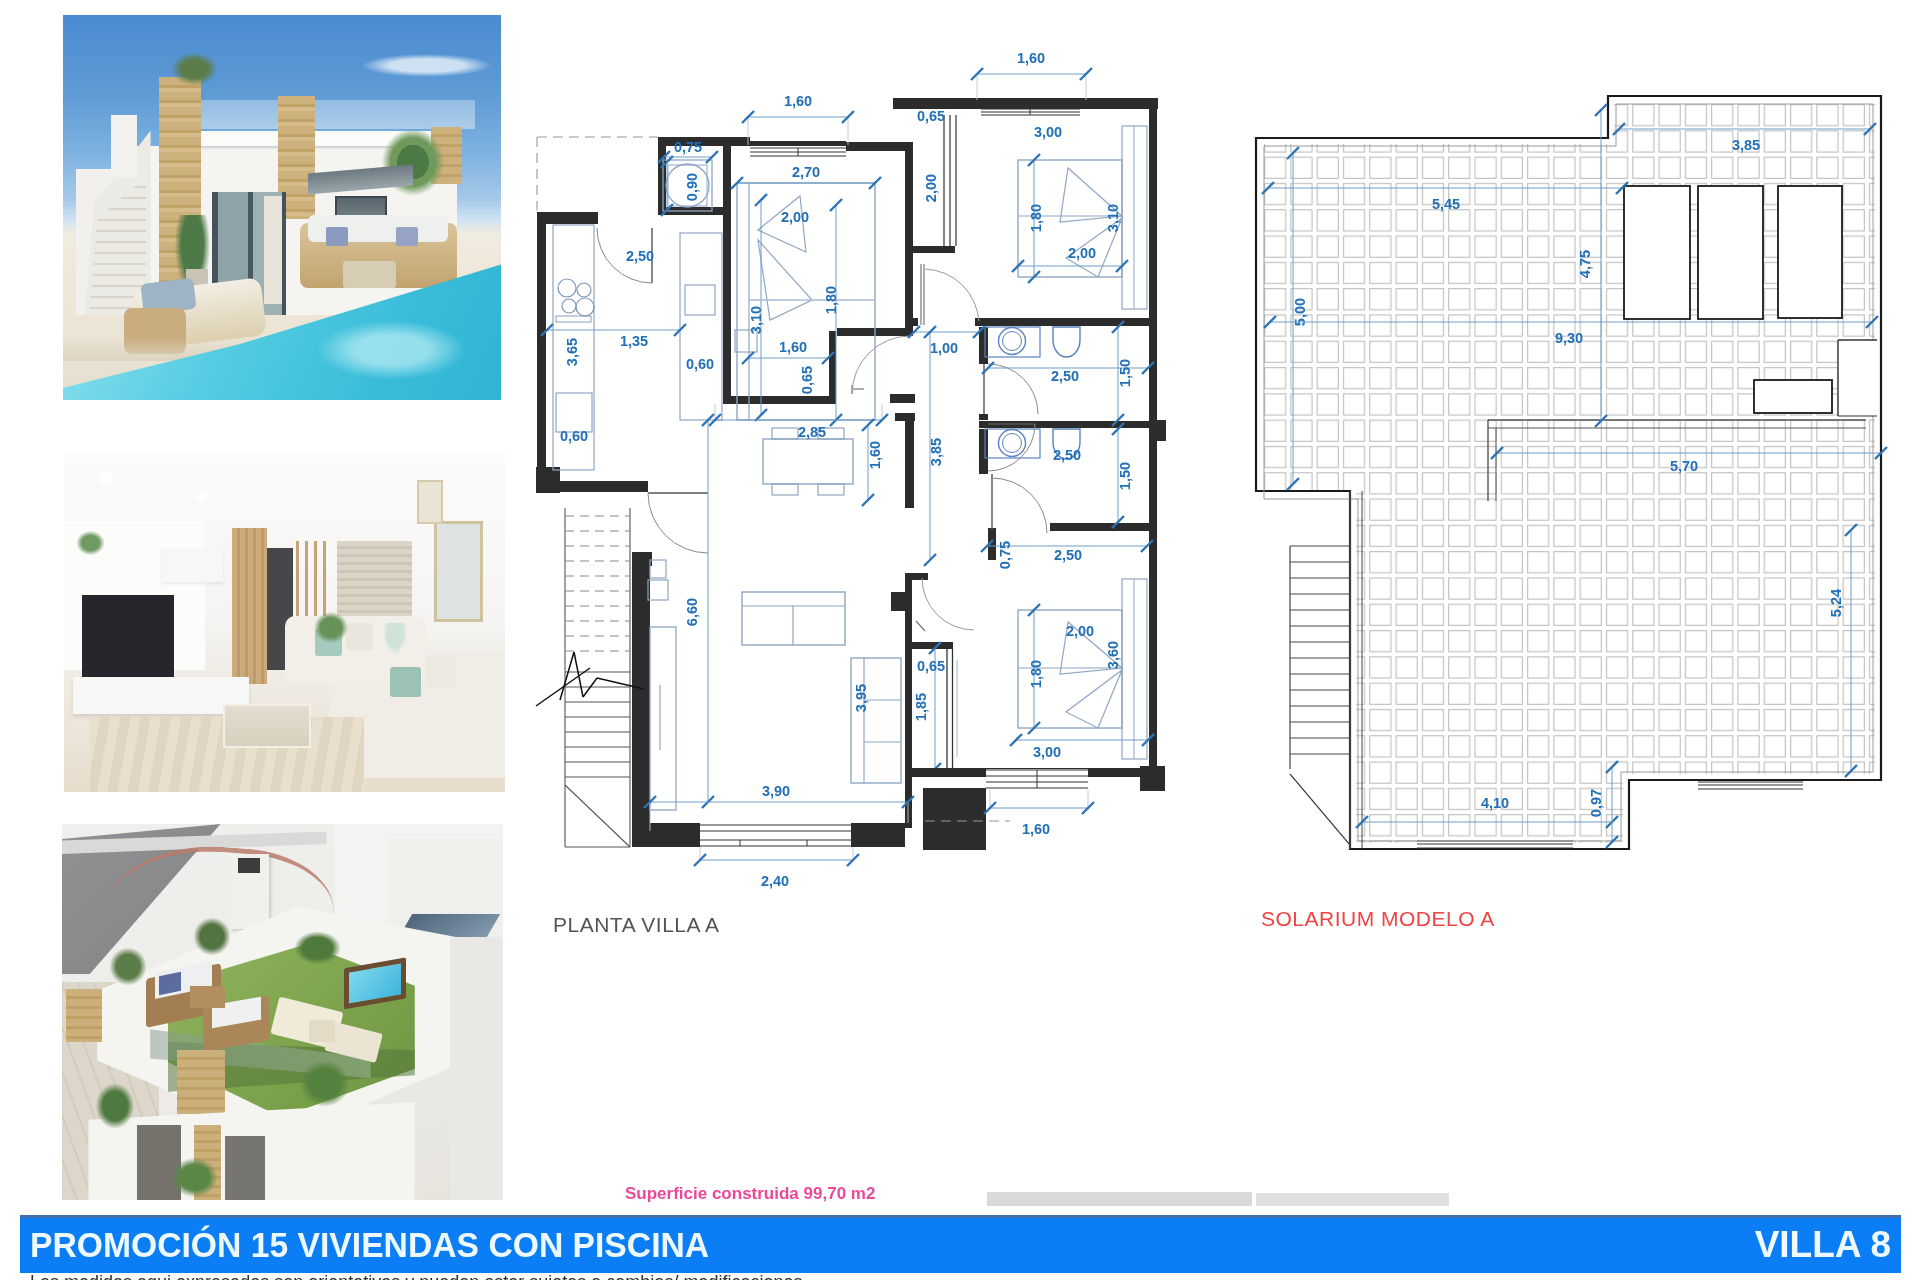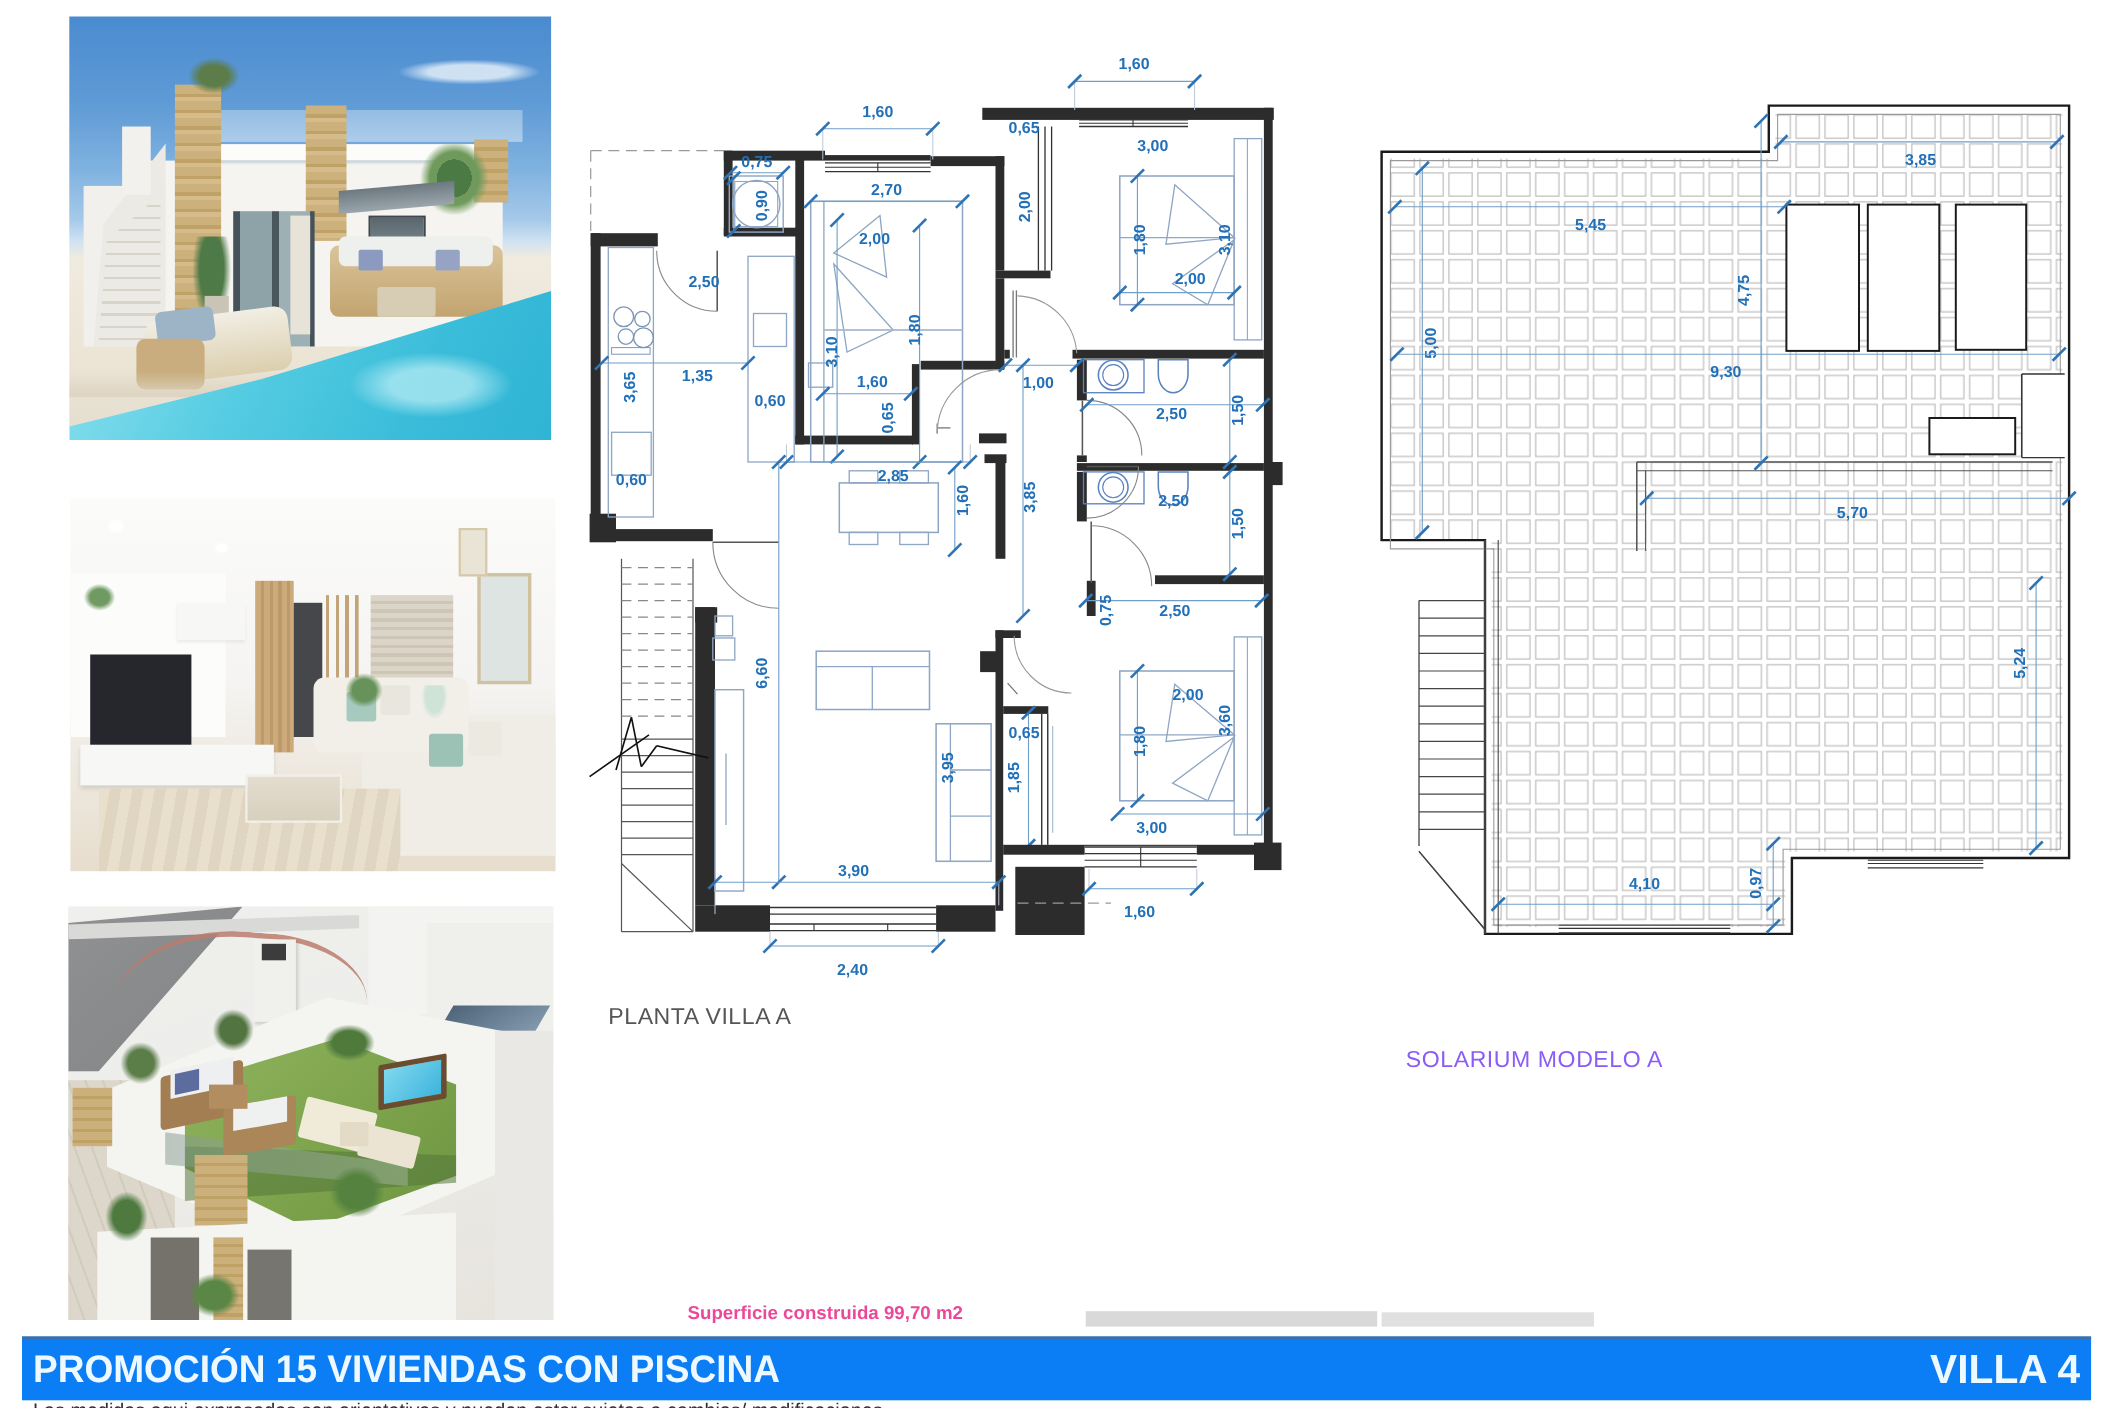--- a/index.html
+++ b/index.html
@@ -643,27 +643,27 @@
 <text x="1495.0" y="808.0" font-size="14.5" fill="#2270b8" text-anchor="middle" font-weight="bold" font-family="Liberation Sans, sans-serif">4,10</text>
 <line x1="1612.0" y1="767.0" x2="1612.0" y2="842.0" stroke="#6f9ec9" stroke-width="1.0" stroke-linecap="butt"></line>
 <line x1="1606.0" y1="773.0" x2="1618.0" y2="761.0" stroke="#2e74b5" stroke-width="2.4"></line>
 <line x1="1606.0" y1="848.0" x2="1618.0" y2="836.0" stroke="#2e74b5" stroke-width="2.4"></line>
 <text x="1601.0" y="803.0" font-size="14.5" fill="#2270b8" text-anchor="middle" font-weight="bold" font-family="Liberation Sans, sans-serif" transform="rotate(-90 1601.0 803.0)">0,97</text>
 </g>
 </svg>
 
 <div class="abs" style="left:553px; top:913px; font-size:21px; color:#555; letter-spacing:0.5px;">PLANTA VILLA A</div>
 
-<div class="abs" style="left:1261px; top:952px; font-size:21px; color:#8b5cf6; letter-spacing:0.5px;margin-left:17px;">SOLARIUM MODELO A</div>
+<div class="abs" style="left:1261px; top:907px; font-size:21px; color:#ef4444; letter-spacing:0.5px;">SOLARIUM MODELO A</div>
 
 <div class="abs" style="left:625px; top:1184px; font-size:17px; font-weight:bold; color:#ec4899;">Superficie construida 99,70 m2</div>
 
 <div class="abs" style="left:987px; top:1192px; width:265px; height:14px; background:#d9d9d9;"></div>
 <div class="abs" style="left:1256px; top:1193px; width:193px; height:13px; background:#e0e0e0;"></div>
 
 <div class="abs" style="left:20px; top:1215px; width:1881px; height:58px; background:#0b7ef5; border-top:3px solid #3f6fa8;">
 
   <div class="abs" style="left:10px; top:7px; font-size:35px; font-weight:bold; color:#eef9ff; transform:scaleX(0.962); transform-origin:left;">PROMOCIÓN 15 VIVIENDAS CON PISCINA</div>
 
-  <div class="abs" style="right:10px; top:6px; font-size:37px; font-weight:bold; color:#eef9ff;">VILLA 4</div>
+  <div class="abs" style="right:10px; top:6px; font-size:37px; font-weight:bold; color:#eef9ff;">VILLA 8</div>
 </div>
 
 <div class="abs" style="left:30px; top:1272px; font-size:18px; color:#2f2f2f;">Las medidas aqui expresadas son orientativas y pueden estar sujetas a cambios/ modificaciones</div>
 
 </body></html>

